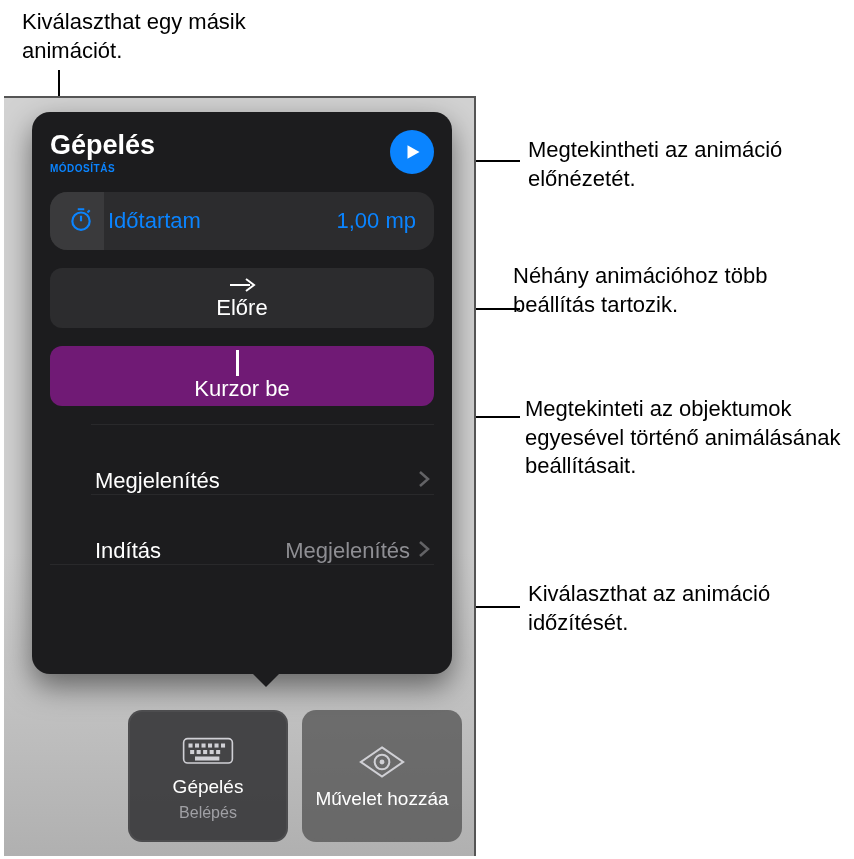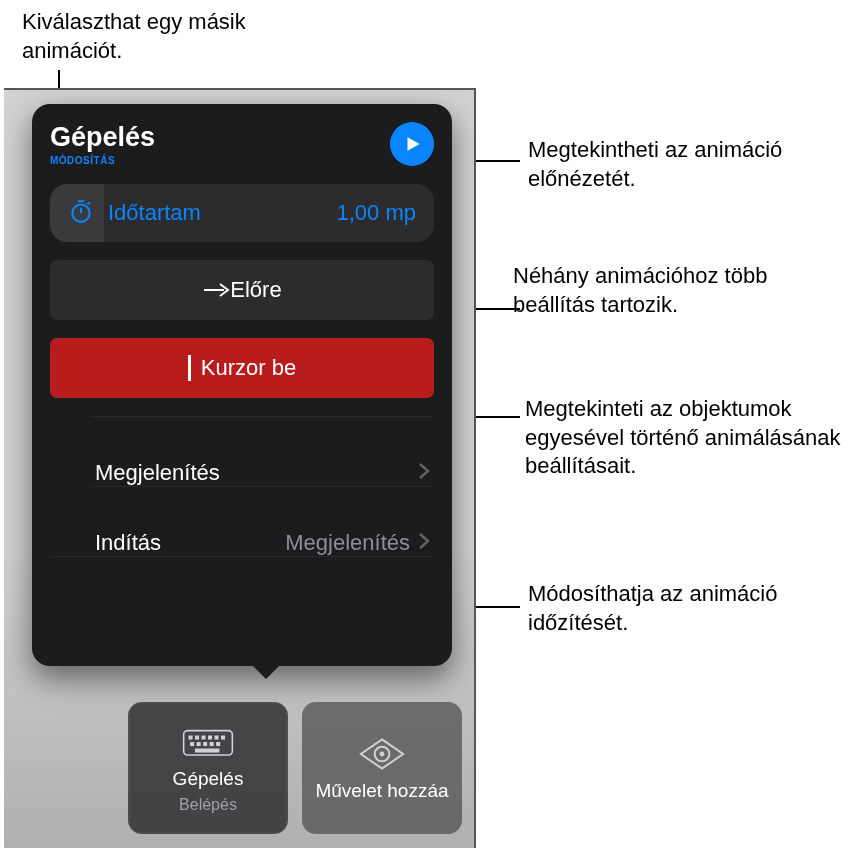--- a/index.html
+++ b/index.html
@@ -11,21 +11,21 @@
   .callout-tl { left: 22px; top: 8px; width: 260px; }
 
   
   .callout-r1 { left: 528px; top: 136px; width: 310px; }
   .callout-r2 { left: 513px; top: 262px; width: 310px; }
   .callout-r3 { left: 525px; top: 395px; width: 320px; }
   .callout-r4 { left: 528px; top: 580px; width: 320px; }
 
   
   .device-area {
-    position: absolute; left: 4px; top: 88px; width: 472px; height: 760px;
+    position: absolute; left: 4px; top: 96px; width: 472px; height: 760px;
     border-top: 2px solid #555; border-right: 2px solid #555;
     background: linear-gradient(#d2d2d2 0%, #d2d2d2 60%, #b0b0b0 100%);
     overflow: hidden;
   }
 
   
   .panel {
     position: absolute; left: 28px; top: 14px; width: 420px; height: 562px;
     background: #1c1c1e; border-radius: 18px; padding: 18px 18px 0 18px;
     color: #fff; box-shadow: 0 12px 30px rgba(0,0,0,0.5);
@@ -44,24 +44,24 @@
   .duration-row {
     background: #2c2c2e; border-radius: 17px; height: 58px; display: flex; align-items: center;
     padding: 0 18px; margin-bottom: 18px; position: relative; overflow: hidden;
   }
   .duration-fill { position: absolute; left: 0; top: 0; bottom: 0; width: 54px; background: #3a3a3c; }
   .dur-icon { position: relative; z-index: 1; margin-right: 14px; color: #0a84ff; }
   .dur-label { position: relative; z-index: 1; color: #0a84ff; font-size: 22px; flex: 1; }
   .dur-val { position: relative; z-index: 1; color: #0a84ff; font-size: 22px; font-weight: 500; }
 
   .opt-btn {
-    background: #2c2c2e; border-radius: 7px; height: 60px; display: flex; align-items:center; justify-content:center;
-    font-size: 22px; margin-bottom: 18px; cursor: pointer;
-  }
-  .opt-btn.active { background: #b91c1c; }
+    background: #2c2c2e; border-radius: 12px; height: 60px; display: flex; align-items:center; justify-content:center;
+    font-size: 22px; margin-bottom: 18px; cursor: pointer; flex-direction: column;
+  }
+  .opt-btn.active { background: #701a75; }
   .opt-btn .arrow-icon { display:inline-flex; }
   .cursor-mark { width: 3px; height: 26px; background: #fff; display: inline-block; margin-right: 10px; }
 
   .row-link {
     display:flex; align-items:flex-end; justify-content:space-between;
     height: 70px; font-size: 22px; color: #fff; border-top: 1px solid rgba(255,255,255,0.06);
     cursor: pointer; padding: 0 4px; margin-left: 41px;
   }
   .row-link .rval { color: #8e8e93; font-size: 22px; display:flex; align-items:center; gap:8px; }
   .chev { color: #636366; }
@@ -92,21 +92,21 @@
 <body>
 
 <div class="canvas">
 
   <div class="callout callout-tl">Kiválaszthat egy másik animációt.</div>
   <div class="leader lead-tl-v"></div>
 
   <div class="callout callout-r1">Megtekintheti az animáció előnézetét.</div>
   <div class="callout callout-r2">Néhány animációhoz több beállítás tartozik.</div>
   <div class="callout callout-r3">Megtekinteti az objektumok egyesével történő animálásának beállításait.</div>
-  <div class="callout callout-r4">Módosíthatja az animáció időzítését.</div>
+  <div class="callout callout-r4">Kiválaszthat az animáció időzítését.</div>
 
   <div class="leader lead-r1"></div>
   <div class="leader lead-r2"></div>
   <div class="leader lead-r3"></div>
   <div class="leader lead-r4"></div>
 
   <div class="device-area">
 
     <div class="panel">
 

